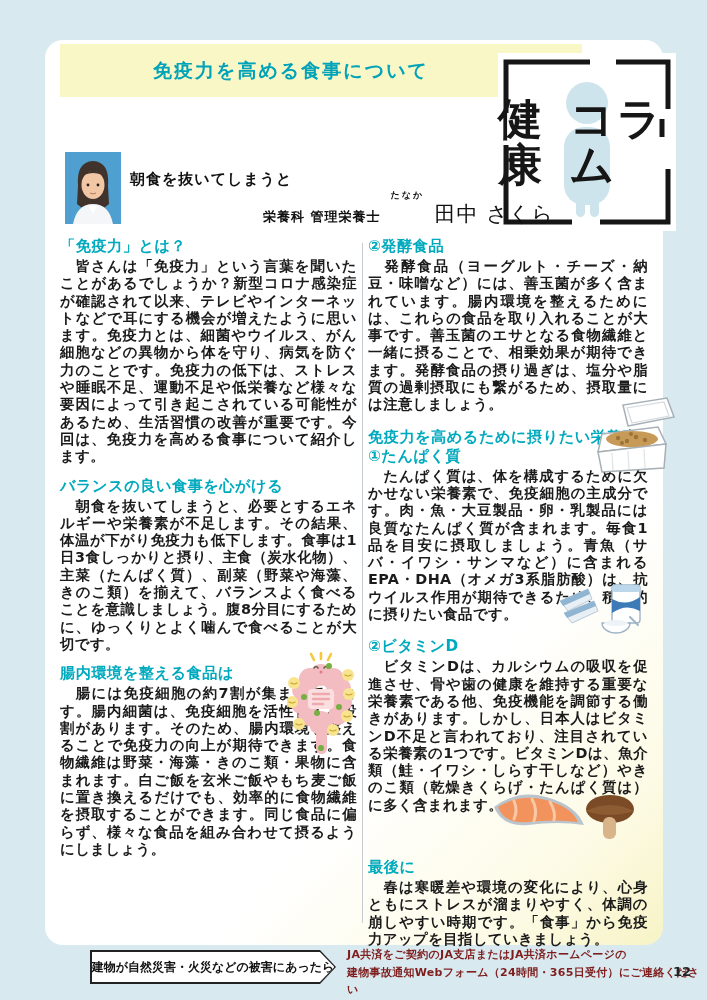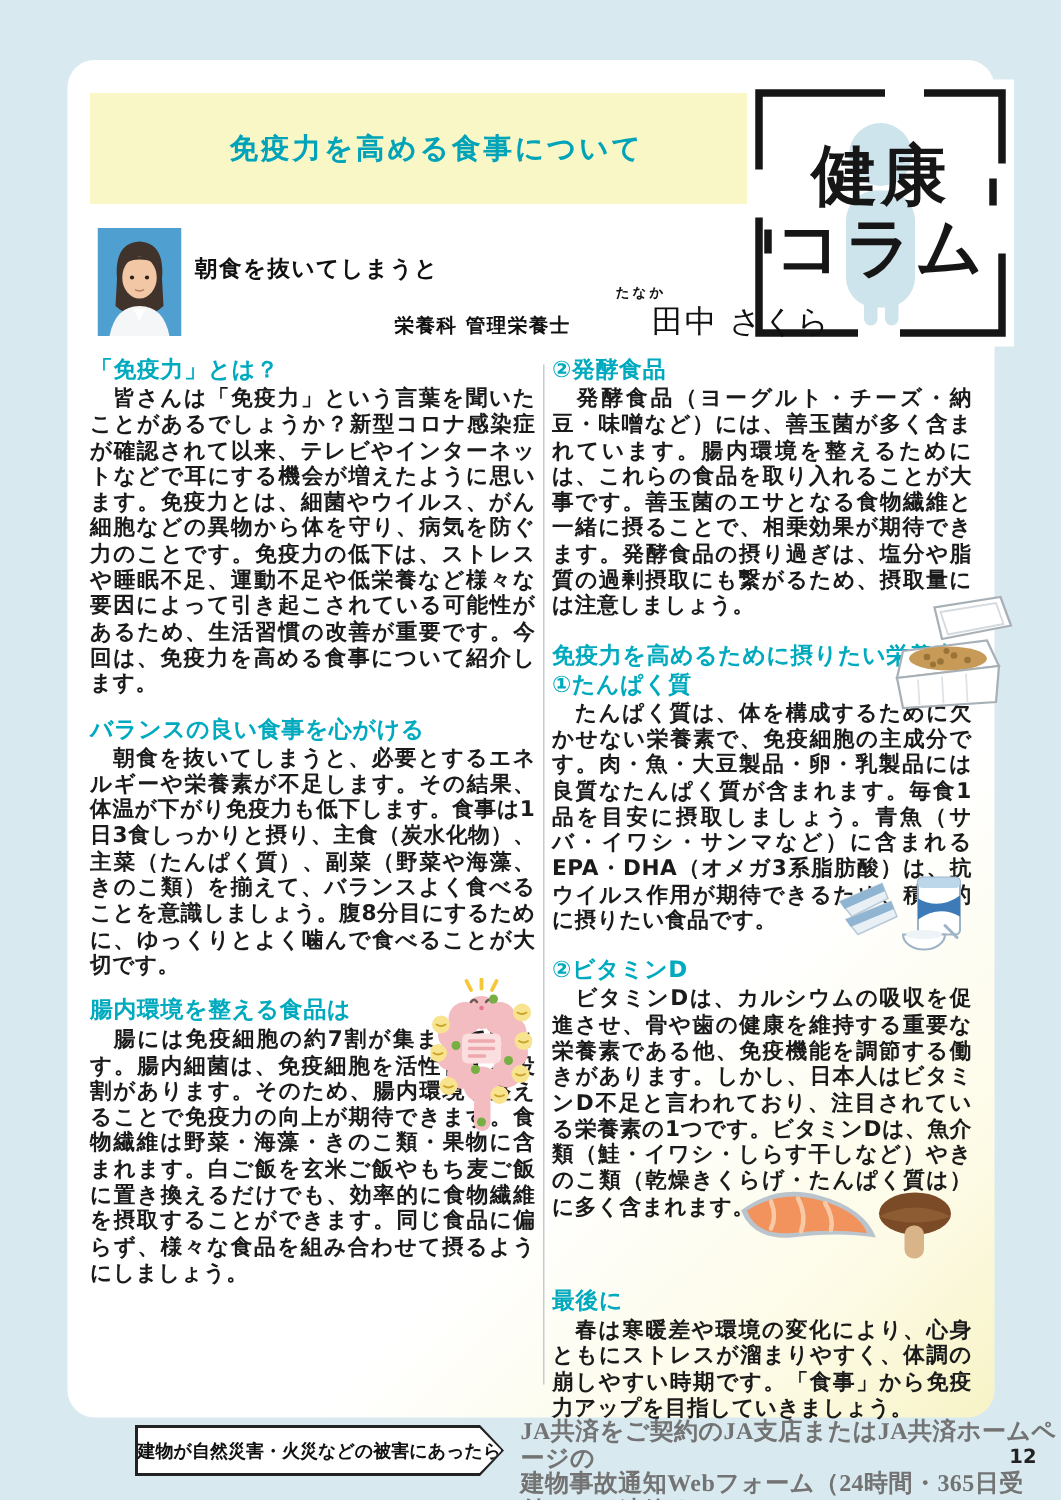--- a/index.html
+++ b/index.html
@@ -10,42 +10,42 @@
     font-family:"DejaVu Sans","Liberation Sans",sans-serif;
     overflow:hidden;
   }
   .card {
     position:absolute; left:45px; top:40px; width:618px; height:905px;
     border-radius:18px;
     background:linear-gradient(135deg,#ffffff 70%,#fdfbe6 88%,#f7f3c6 100%);
   }
   
   .banner {
-    position:absolute; left:15px; top:22px; width:522px; height:74px;
+    position:absolute; left:15px; top:4px; width:522px; height:53px;
     background:#faf7c7; display:flex; align-items:center; justify-content:center;
     padding-right:60px;
   }
   .banner-title { color:#00a3b8; font-size:19px; font-weight:800; letter-spacing:2px; }
   .logo {
     position:absolute; right:-13px; top:13px; width:178px; height:178px;
     background:#ffffff;
   }
   .logo svg { position:absolute; inset:0; }
   .logo-text {
-    position:absolute; inset:0; display:flex; flex-direction:column;
-    align-items:center; justify-content:center; gap:2px; z-index:2;
+    position:absolute; inset:0; display:flex; flex-direction:row;
+    align-items:center; justify-content:flex-start; gap:2px; z-index:2;
   }
   .logo-text span { font-size:44px; font-weight:900; color:#161616; line-height:1.05; letter-spacing:2px; }
   
   .author-photo { position:absolute; left:20px; top:112px; width:56px; height:72px; }
   .author-org  { position:absolute; left:85px; top:130px; font-size:15px; font-weight:800; color:#111; letter-spacing:1px; }
   .author-line { position:absolute; left:218px; top:160px; display:flex; align-items:flex-end; gap:10px; }
   .author-dept { font-size:13px; font-weight:800; color:#111; letter-spacing:1px; padding-bottom:2px; }
   .author-name-wrap { position:relative; }
-  .author-furigana { position:absolute; left:20px; top:-11px; font-size:9px; font-weight:700; color:#111; letter-spacing:2px; }
+  .author-furigana { position:absolute; left:0; top:-11px; font-size:9px; font-weight:700; color:#111; letter-spacing:2px; }
   .author-name { font-size:21px; font-weight:400; color:#111; letter-spacing:1px;margin-left:44px; }
   
   .columns { position:absolute; left:15px; top:197px; width:588px; bottom:12px; display:flex; }
   .col-left  { width:297px; position:relative; }
   .col-divider { width:1px; background:#c5cbce; margin:6px 5px 10px 5px; }
   .col-right { width:280px; position:relative; }
   .sec { position:relative; }
   .sec-title { color:#00aabe; font-size:15.2px; font-weight:800; line-height:19px; letter-spacing:0.5px; }
   .sec-body {
     font-size:14.4px; font-weight:700; color:#1b1b1b;
@@ -64,21 +64,21 @@
     background:#222;
     clip-path:polygon(0 0, calc(100% - 16px) 0, 100% 50%, calc(100% - 16px) 100%, 0 100%);
   }
   .footer-badge-inner {
     position:absolute; inset:1.6px; background:#fff;
     clip-path:polygon(0 0, calc(100% - 15px) 0, 100% 50%, calc(100% - 15px) 100%, 0 100%);
     display:flex; align-items:center; justify-content:center;
   }
   .footer-badge-inner span { font-size:12px; font-weight:800; color:#111; letter-spacing:0px; }
   .footer-text { position:absolute; left:347px; top:946px; }
-  .footer-text div { font-size:16px; font-weight:800; color:#737373; line-height:17.5px; letter-spacing:0.3px;font-family:Liberation Serif, serif; }
+  .footer-text div { font-size:11px; font-weight:800; color:#7f1d1d; line-height:17.5px; letter-spacing:0.3px; }
   .page-number { position:absolute; right:16px; top:964px; font-size:13px; font-weight:800; color:#222; }
 </style>
 </head>
 <body>
 
 <div class="card">
 
   <div class="banner">
     <div class="banner-title">免疫力を高める食事について</div>
   </div>

